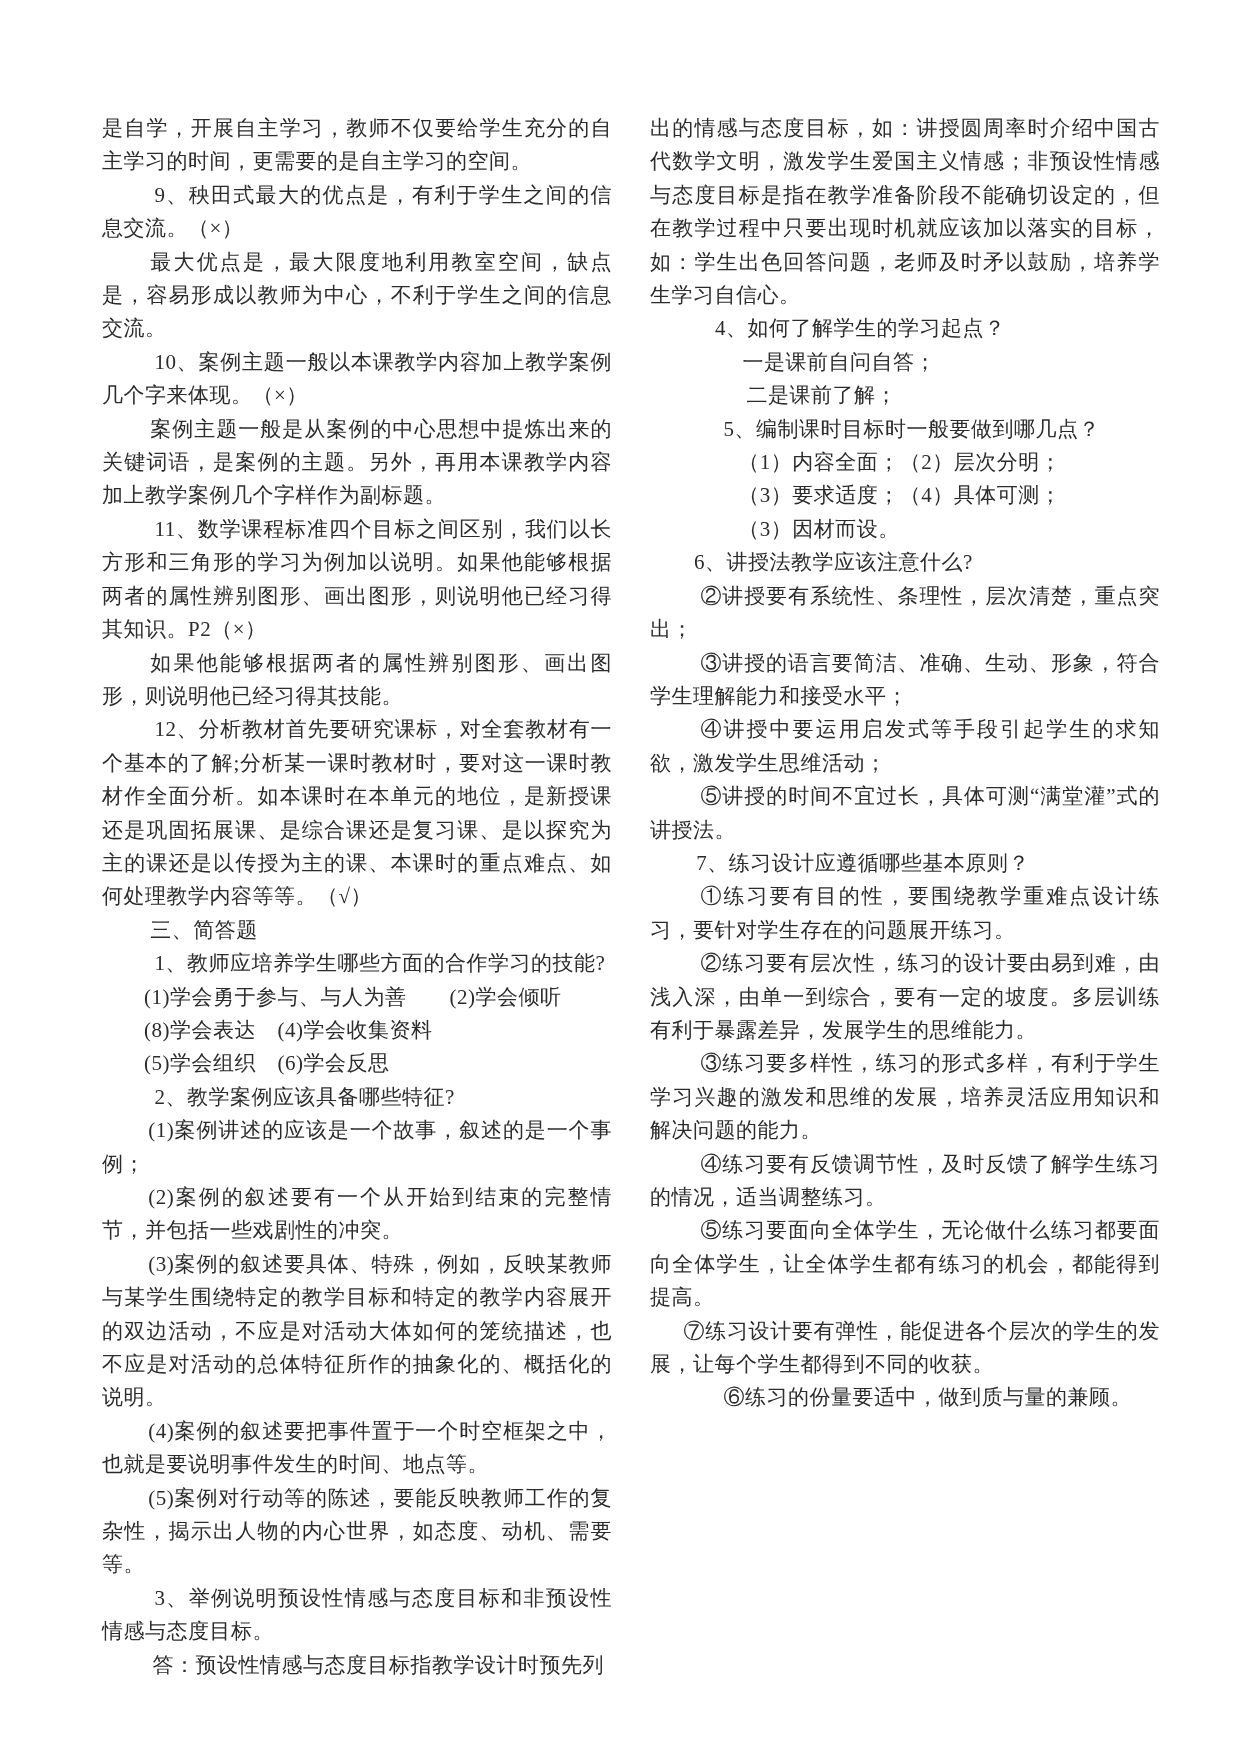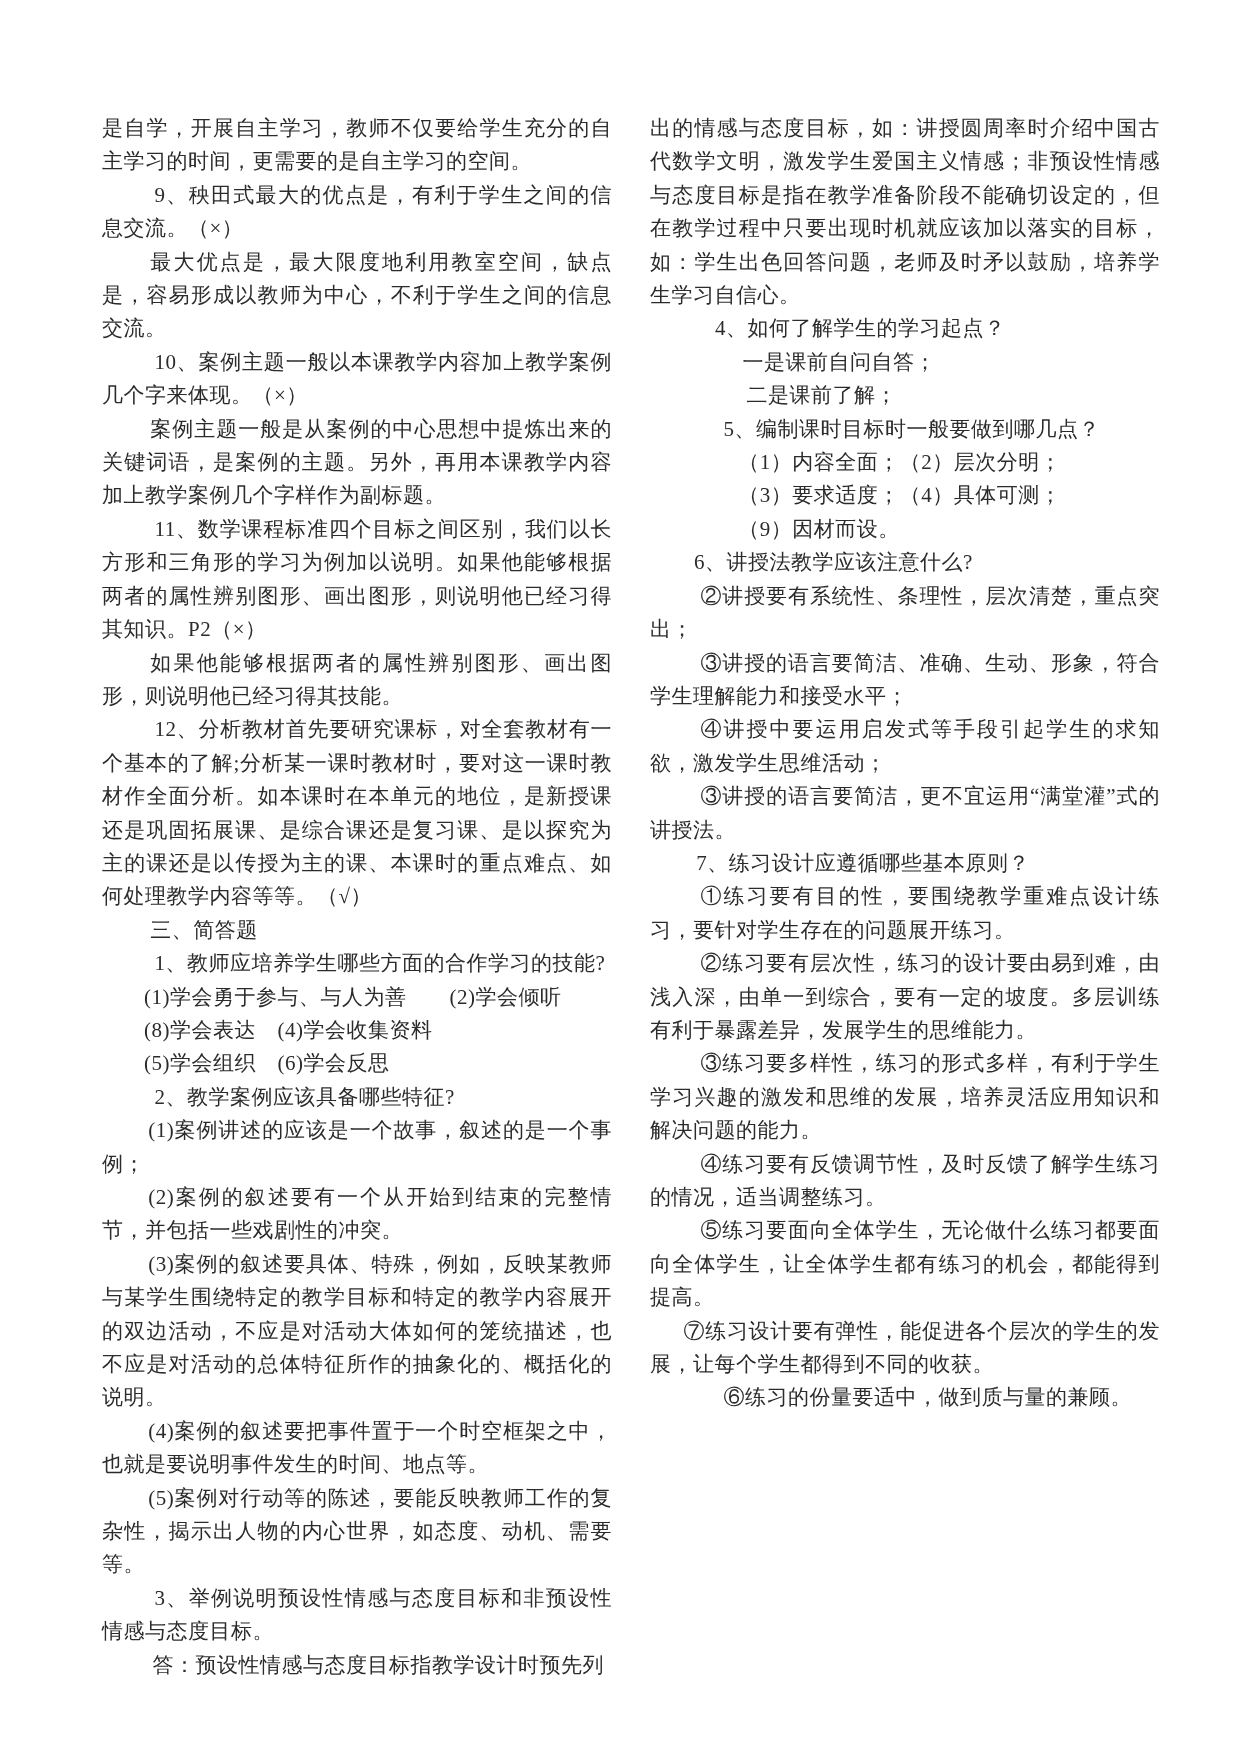--- a/index.html
+++ b/index.html
@@ -60,26 +60,26 @@
       <p class="para" style="text-indent: 2.4em;">答：预设性情感与态度目标指教学设计时预先列</p>
     </div>
   <div class="column col-right">
       <p class="para" style="text-indent: 0em;">出的情感与态度目标，如：讲授圆周率时介绍中国古代数学文明，激发学生爱国主义情感；非预设性情感与态度目标是指在教学准备阶段不能确切设定的，但在教学过程中只要出现时机就应该加以落实的目标，如：学生出色回答问题，老师及时矛以鼓励，培养学生学习自信心。</p>
       <p class="para" style="text-indent: 3.1em;">4、如何了解学生的学习起点？</p>
       <p class="para" style="text-indent: 4.4em;">一是课前自问自答；</p>
       <p class="para" style="text-indent: 4.6em;">二是课前了解；</p>
       <p class="para" style="text-indent: 3.5em;">5、编制课时目标时一般要做到哪几点？</p>
       <p class="para" style="text-indent: 4.2em;">（1）内容全面；（2）层次分明；</p>
       <p class="para" style="text-indent: 4.2em;">（3）要求适度；（4）具体可测；</p>
-      <p class="para" style="text-indent: 4.2em;">（9）因材而设。</p>
+      <p class="para" style="text-indent: 4.2em;">（3）因材而设。</p>
       <p class="para" style="text-indent: 2.1em;">6、讲授法教学应该注意什么?</p>
       <p class="para" style="text-indent: 2.4em;">②讲授要有系统性、条理性，层次清楚，重点突出；</p>
       <p class="para" style="text-indent: 2.4em;">③讲授的语言要简洁、准确、生动、形象，符合学生理解能力和接受水平；</p>
       <p class="para" style="text-indent: 2.4em;">④讲授中要运用启发式等手段引起学生的求知欲，激发学生思维活动；</p>
-      <p class="para" style="text-indent: 2.4em;">③讲授的语言要简洁，更不宜运用“满堂灌”式的讲授法。</p>
+      <p class="para" style="text-indent: 2.4em;">⑤讲授的时间不宜过长，具体可测“满堂灌”式的讲授法。</p>
       <p class="para" style="text-indent: 2.2em;">7、练习设计应遵循哪些基本原则？</p>
       <p class="para" style="text-indent: 2.4em;">①练习要有目的性，要围绕教学重难点设计练习，要针对学生存在的问题展开练习。</p>
       <p class="para" style="text-indent: 2.4em;">②练习要有层次性，练习的设计要由易到难，由浅入深，由单一到综合，要有一定的坡度。多层训练有利于暴露差异，发展学生的思维能力。</p>
       <p class="para" style="text-indent: 2.4em;">③练习要多样性，练习的形式多样，有利于学生学习兴趣的激发和思维的发展，培养灵活应用知识和解决问题的能力。</p>
       <p class="para" style="text-indent: 2.4em;">④练习要有反馈调节性，及时反馈了解学生练习的情况，适当调整练习。</p>
       <p class="para" style="text-indent: 2.4em;">⑤练习要面向全体学生，无论做什么练习都要面向全体学生，让全体学生都有练习的机会，都能得到提高。</p>
       <p class="para" style="text-indent: 1.6em;">⑦练习设计要有弹性，能促进各个层次的学生的发展，让每个学生都得到不同的收获。</p>
       <p class="para" style="text-indent: 3.5em;">⑥练习的份量要适中，做到质与量的兼顾。</p>
     </div>
 </div>

